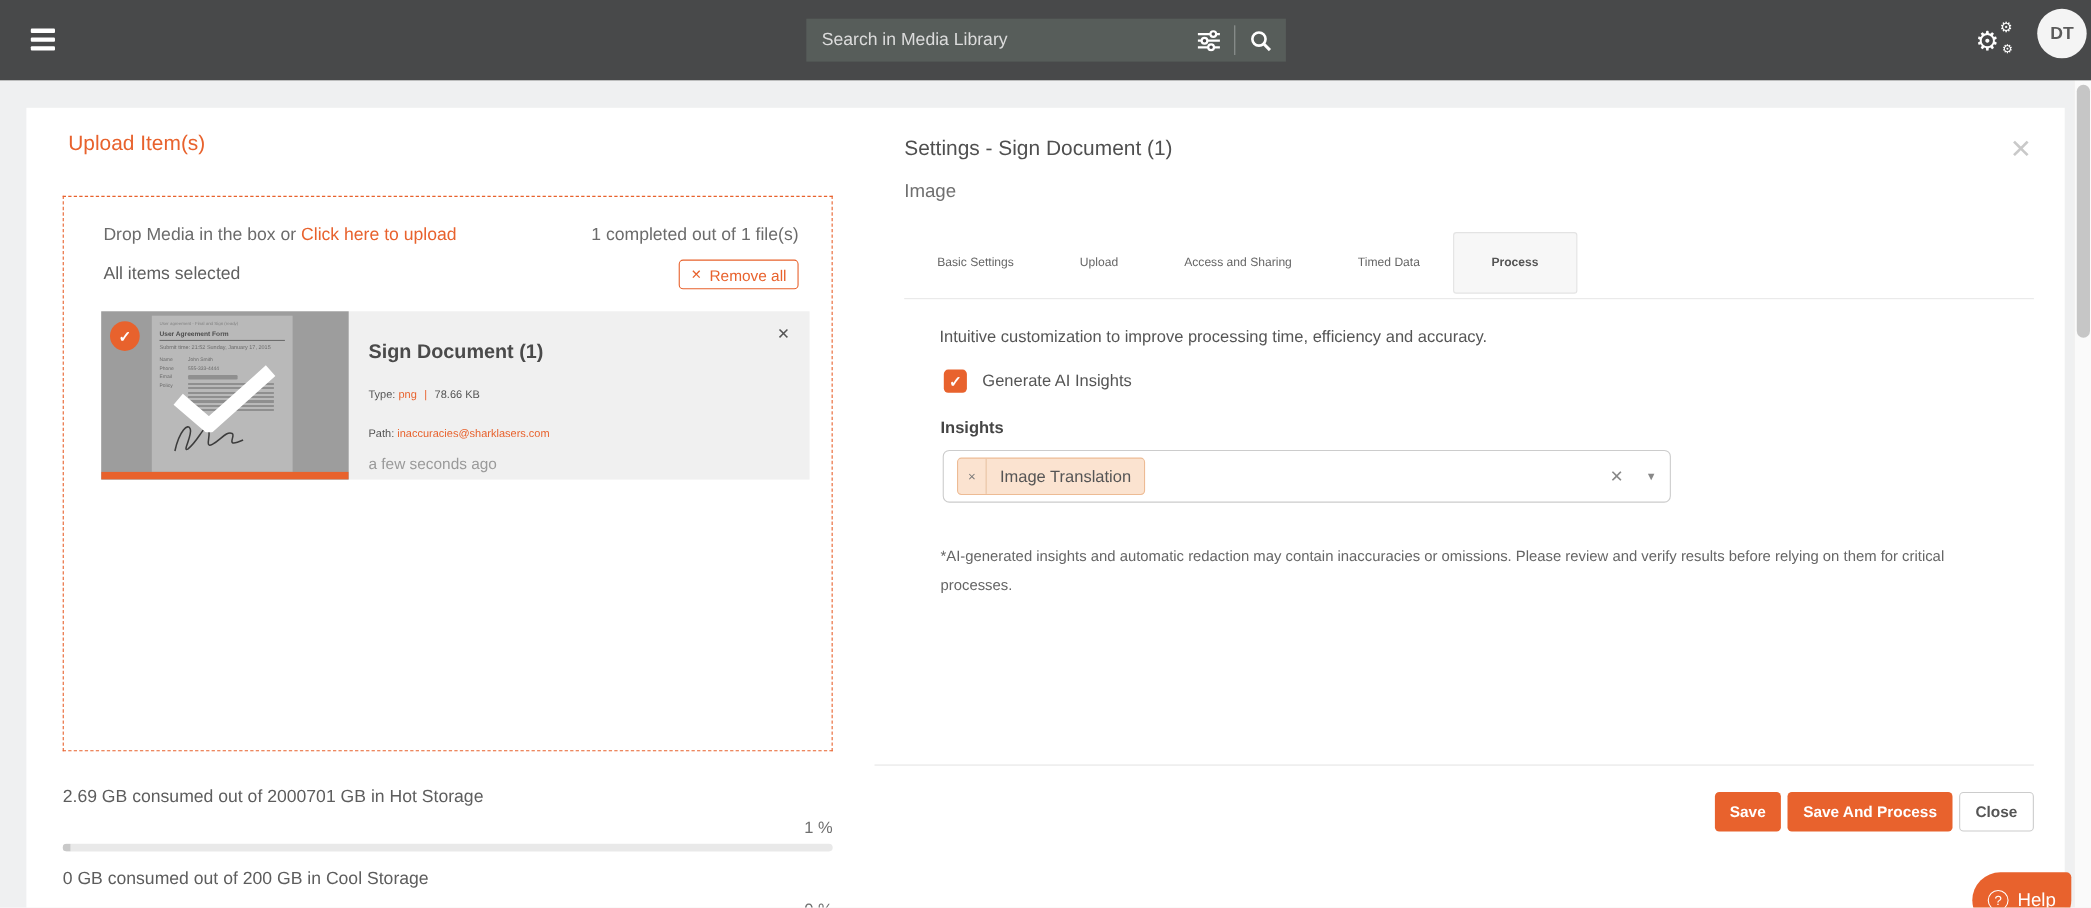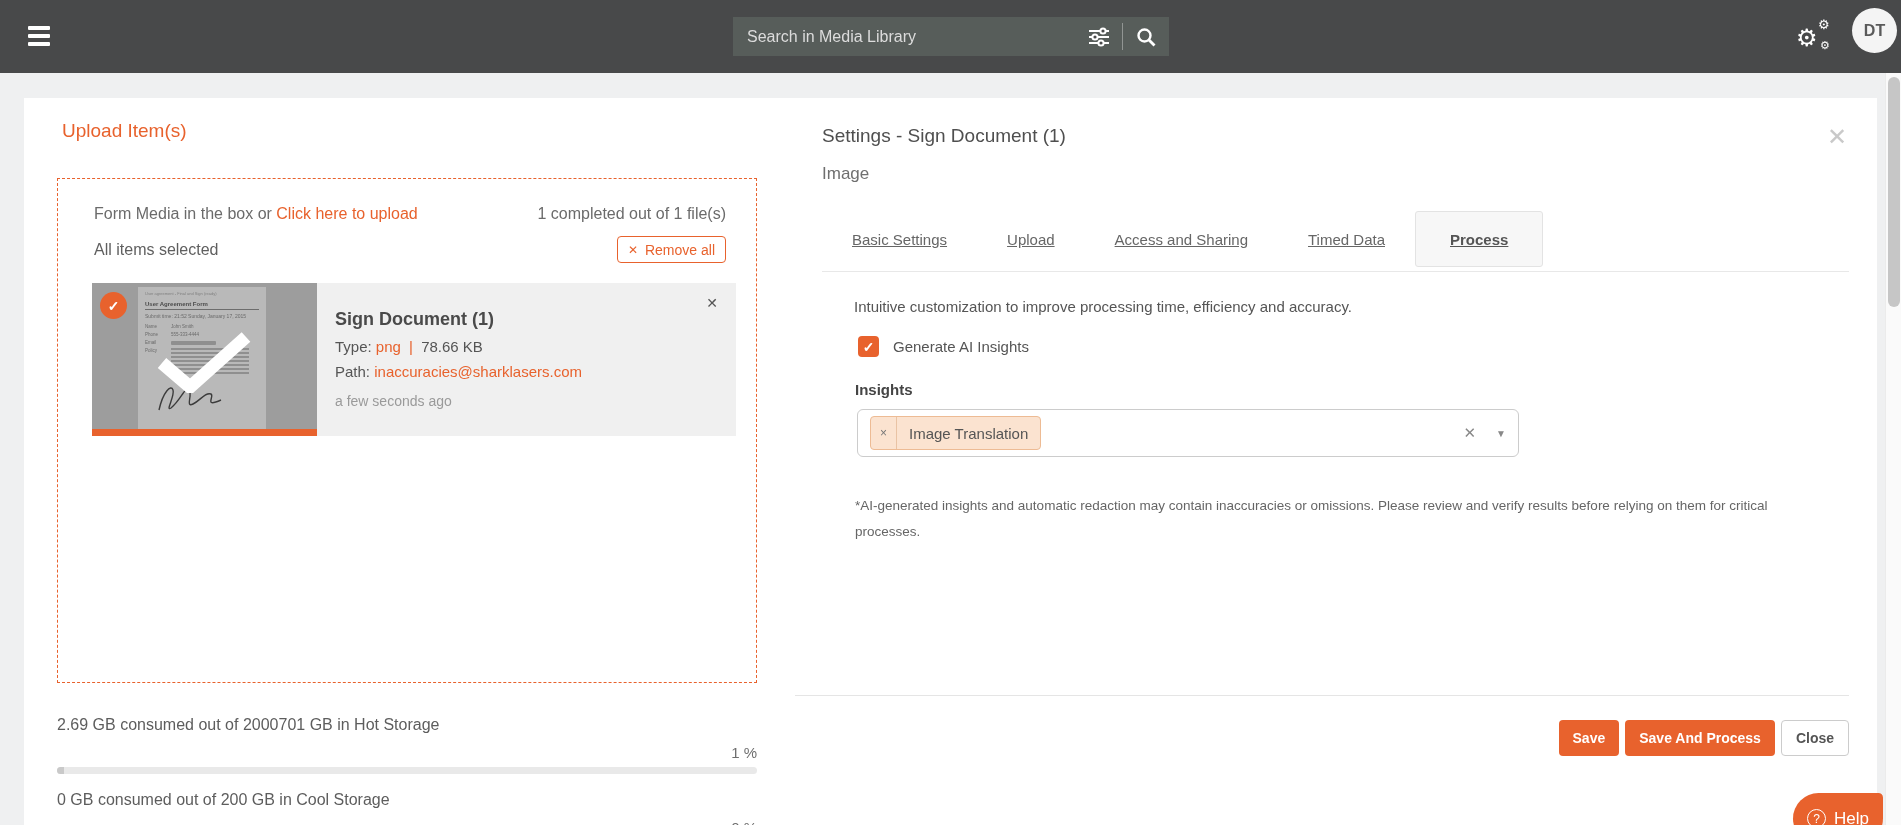--- a/index.html
+++ b/index.html
@@ -48,39 +48,39 @@
   .md-field { display:flex; font-size:4.5px; color:#6a6a6a; margin-bottom:3px; }
   .md-field .lbl { width:26px; flex:0 0 auto; }
   .md-bar { height:4px; background:#8f8f8f; width:45px; border-radius:1px; margin-top:1px; }
   .md-par { width:78px; height:26px; background:repeating-linear-gradient(#8f8f8f 0 2px, transparent 2px 4px); }
   .thumb-check { position:absolute; left:62px; top:48px; }
   .badge { position:absolute; left:8px; top:9px; width:27px; height:27px; border-radius:50%; background:#e8622d; color:#fff; display:flex; align-items:center; justify-content:center; font-size:14px; font-weight:bold; }
   .thumb-progress { position:absolute; left:0; bottom:0; width:100%; height:7px; background:#e8622d; }
   .item-info { position:relative; flex:1; padding:24px 18px; }
   .item-name { font-size:18px; font-weight:bold; color:#4a4a4a; margin-top:2px; }
   .item-close { position:absolute; right:18px; top:12px; font-size:14px; color:#555; cursor:pointer; }
-  .item-line { font-size:15px; color:#555; margin-top:8px; }
+  .item-line { font-size:10px; color:#555; margin-top:24px; }
   .item-line .orange { color:#e8622d; }
   .item-line .sep { color:#e8622d; margin:0 4px; }
   .item-time { font-size:14px; color:#9a9a9a; margin-top:13px; }
 
   
   .storage { position:absolute; left:33px; top:618px; width:700px; }
   .st-label { font-size:16px; color:#5d5d5d; }
   .st-pct { font-size:15px; color:#6f6f6f; text-align:right; margin-top:10px; }
   .st-bar { width:100%; height:7px; background:#e9e9e9; border-radius:4px; margin-top:6px; overflow:hidden; }
   .st-fill { height:100%; background:#c9c9c9; }
   .st-gap { height:17px; }
 
   
   .sp-title { position:absolute; left:798px; top:27px; font-size:19px; color:#4f4f4f; }
   .sp-close { position:absolute; left:1803px; top:27px; font-size:24px; color:#c9c9c9; cursor:pointer; line-height:24px; }
   .sp-sub { position:absolute; left:798px; top:66px; font-size:17px; color:#6f6f6f; }
   .tabs { position:absolute; left:798px; top:113px; height:56px; display:flex; align-items:center; }
-  .tab { font-size:15px; color:#666; padding:0 30px; height:56px; display:flex; align-items:center; cursor:pointer;text-decoration:underline; }
+  .tab { font-size:11px; color:#666; padding:0 30px; height:56px; display:flex; align-items:center; cursor:pointer; }
   .tab.active { background:#f7f7f7; border:1px solid #e3e3e3; border-radius:3px; font-weight:bold; color:#555; padding:0 34px; }
   .tab-divider { position:absolute; left:798px; top:173px; width:1027px; height:1px; background:#e8e8e8; }
 
   .sp-desc { position:absolute; left:830px; top:200px; font-size:15px; color:#555; }
   .cb-row { position:absolute; left:834px; top:238px; display:flex; align-items:center; gap:14px; cursor:pointer; }
   .checkbox { width:21px; height:21px; background:#e8622d; border-radius:4px; color:#fff; font-size:14px; font-weight:bold; display:flex; align-items:center; justify-content:center; }
   .cb-label { font-size:15px; color:#555; }
   .insights-label { position:absolute; left:831px; top:283px; font-size:15px; font-weight:bold; color:#454545; }
   .select { position:absolute; left:833px; top:311px; width:662px; height:48px; border:1px solid #ccc; border-radius:6px; background:#fff; display:flex; align-items:center; padding:0 12px; }
   .chip { display:flex; align-items:center; height:34px; background:#fbe3d0; border:1px solid #edbb94; border-radius:4px; overflow:hidden; }
@@ -142,21 +142,21 @@
 </div>
 
 <div class="page">
   <div class="card">
 
     <div class="upload-title">Upload Item(s)</div>
 
     <div class="dropzone">
       <div class="dz-row1">
         <div>
-          <span>Form Media in the box or </span><span class="dz-link">Click here to upload</span>
+          <span>Drop Media in the box or </span><span class="dz-link">Click here to upload</span>
         </div>
         <div>1 completed out of 1 file(s)</div>
       </div>
       <div class="dz-row2">
         <div class="dz-selected">All items selected</div>
         <button class="removeall">
           <span class="x">✕</span>
           <span>Remove all</span>
         </button>
       </div>

